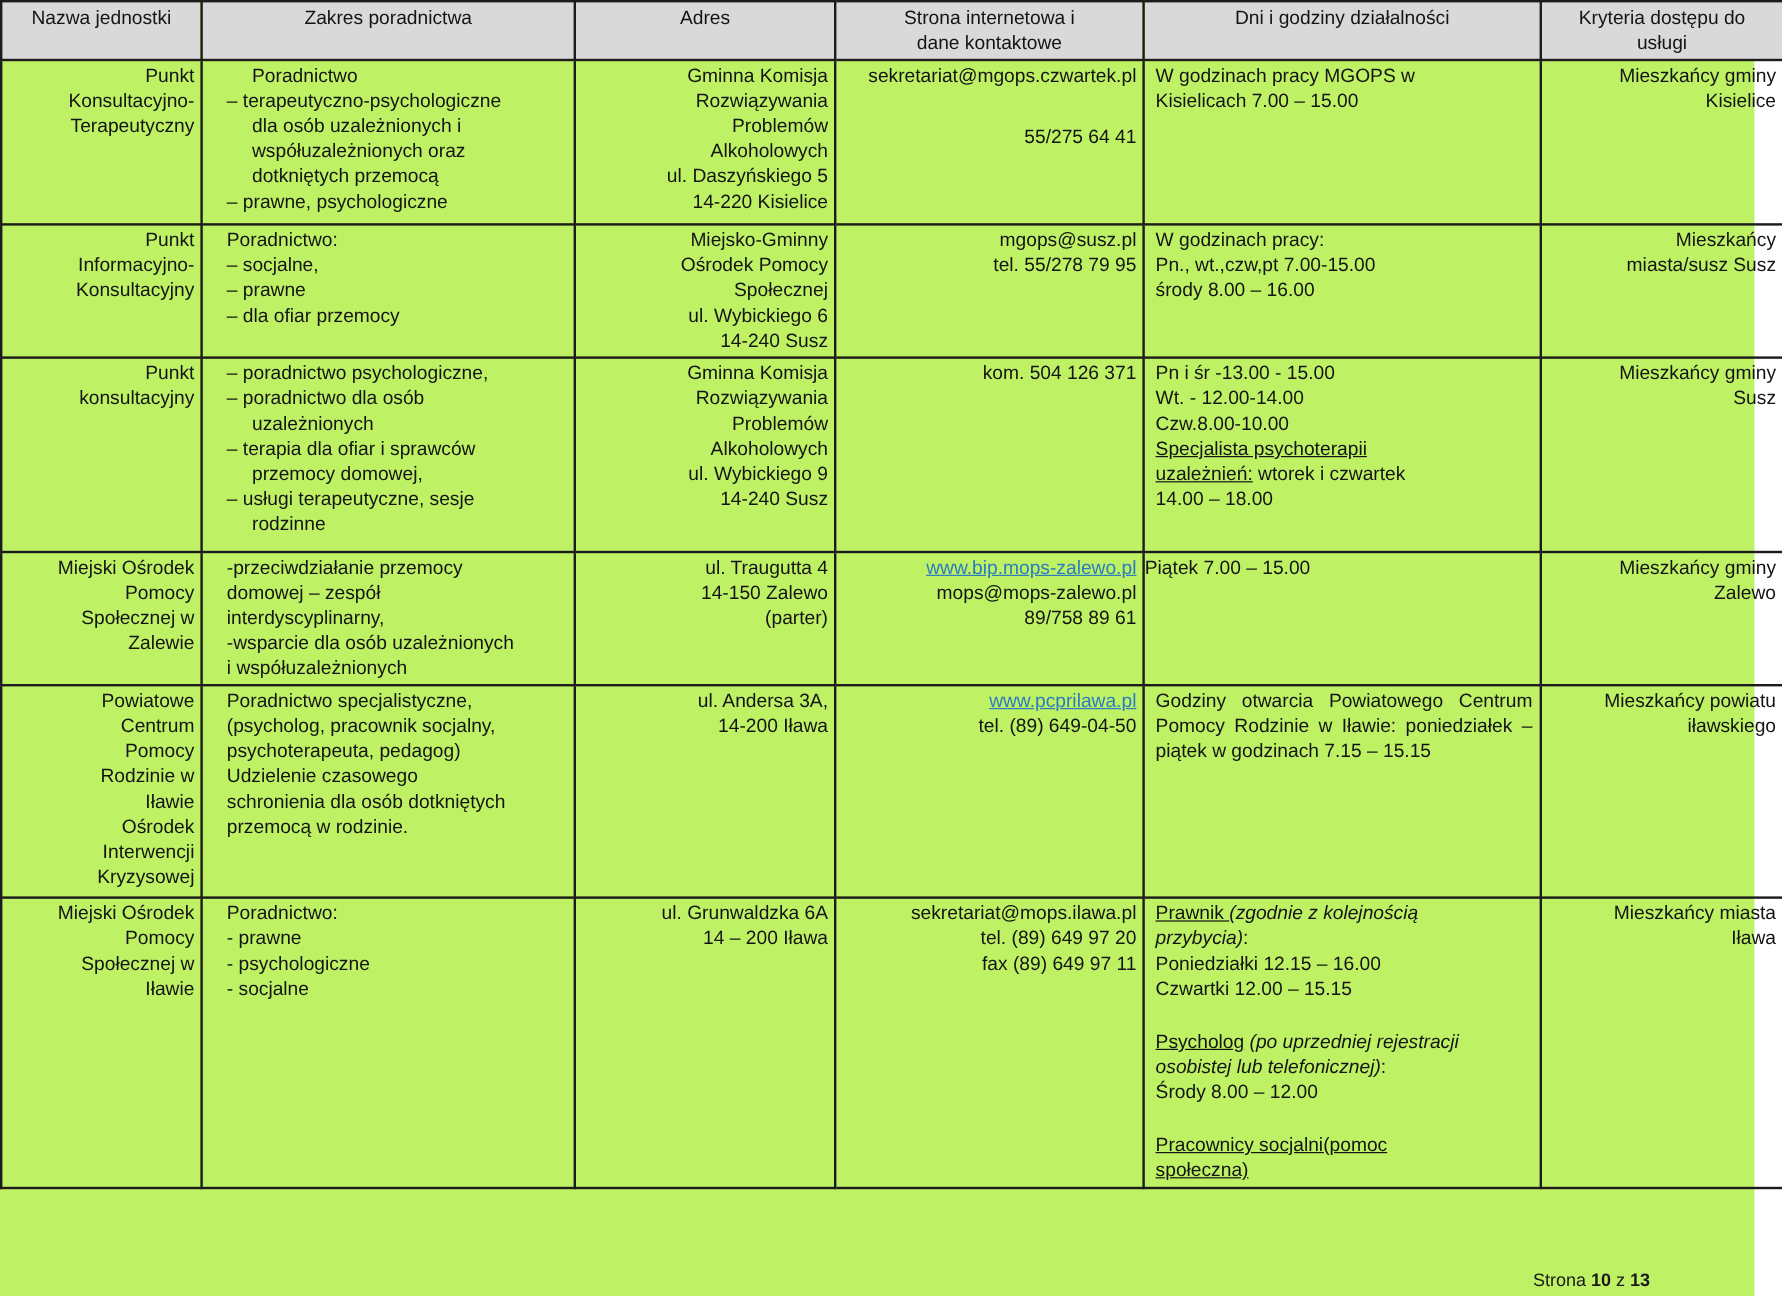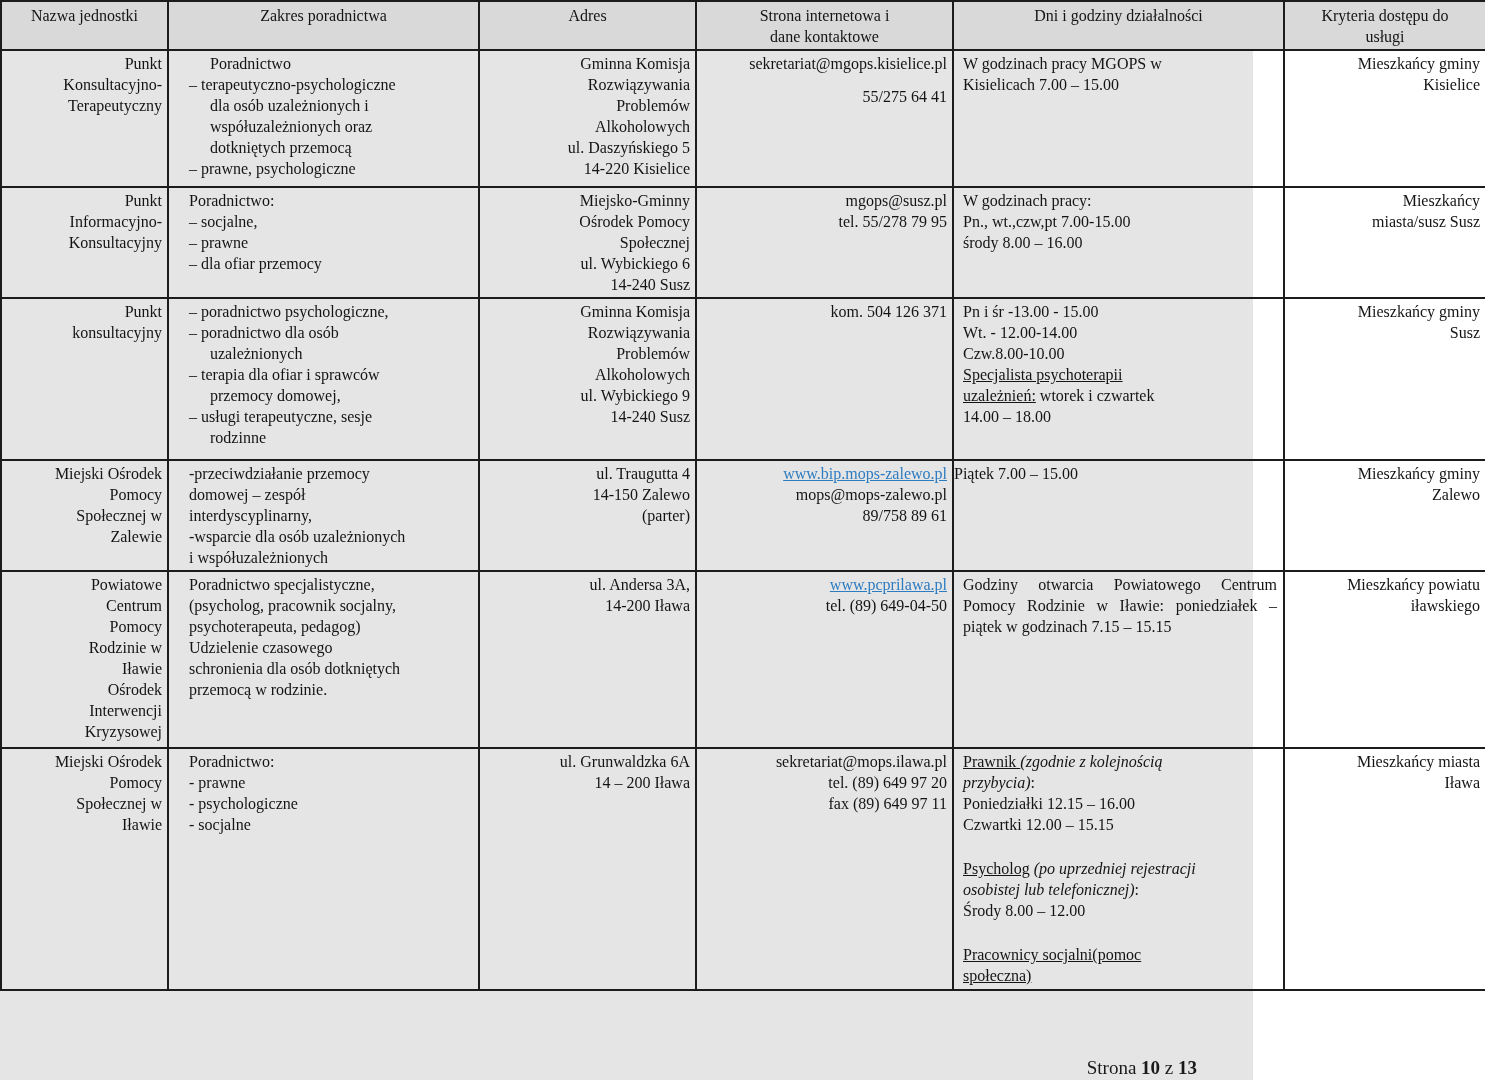--- a/index.html
+++ b/index.html
@@ -1,22 +1,22 @@
 <!DOCTYPE html>
 <html><head>
 <meta charset="utf-8">
 <style>
   * { margin: 0; padding: 0; box-sizing: border-box; }
   body { background: #ffffff; }
   .page {
     position: relative;
-    width: 1253px;
+    width: 1462px;
     height: 1080px;
-    background: #e5e5e5;
-    font-family: Liberation Serif, serif;
+    background: #bef264;
+    font-family: Liberation Sans, sans-serif;
     font-size: 16px;
     line-height: 21px;
     color: #141414;
   }
   table.directory {
     border-collapse: collapse;
     table-layout: fixed;
     width: 1485px;
   }
   td, th {
@@ -39,27 +39,27 @@
   .u { text-decoration: underline; }
   .i { font-style: italic; }
   .item {
     padding-left: 21px;
     text-indent: -21px;
     white-space: pre-line;
   }
   .scope-cell { padding-left: 20px; padding-right: 4px; }
   .hours-cell { padding-left: 9px; padding-right: 6px; }
   .link { color: #2d7cc1; text-decoration: underline; cursor: pointer; }
-  .gap-top { margin-top: 12px; }
+  .gap-top { margin-top: 30px; }
   .gap-top-lg { margin-top: 23px; }
   .footer {
     position: absolute;
-    right: 56px;
+    right: 87px;
     top: 1057px;
-    font-size: 19px;
+    font-size: 15px;
     color: #1a1a1a;
   }
   .footer b { font-weight: bold; }
   tr.hr { height: 46px; }
   tr.r1 { height: 67px; }
   tr.r2 { height: 137px; }
   tr.r3 { height: 110px; }
   tr.r4 { height: 162px; }
   tr.r5 { height: 111px; }
   tr.r6 { height: 177px; }
@@ -105,21 +105,21 @@
 dotkniętych przemocą</div>
           <div class="item">– prawne, psychologiczne</div>
         </td>
         <td class="center pre">Gminna Komisja
 Rozwiązywania
 Problemów
 Alkoholowych
 ul. Daszyńskiego 5
 14-220 Kisielice</td>
         <td class="center">
-          <div>sekretariat@mgops.kisielice.pl</div>
+          <div>sekretariat@mgops.czwartek.pl</div>
           <div class="gap-top">55/275 64 41</div>
         </td>
         <td class="pre hours-cell">W godzinach pracy MGOPS w
 Kisielicach 7.00 – 15.00</td>
         <td class="center pre">Mieszkańcy gminy
 Kisielice</td>
       </tr>
 
       <tr class="r3">
         <td class="center pre">Punkt

